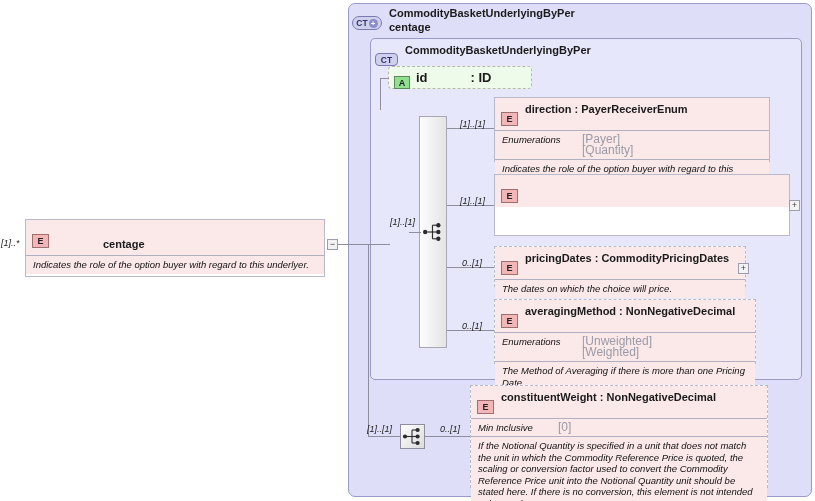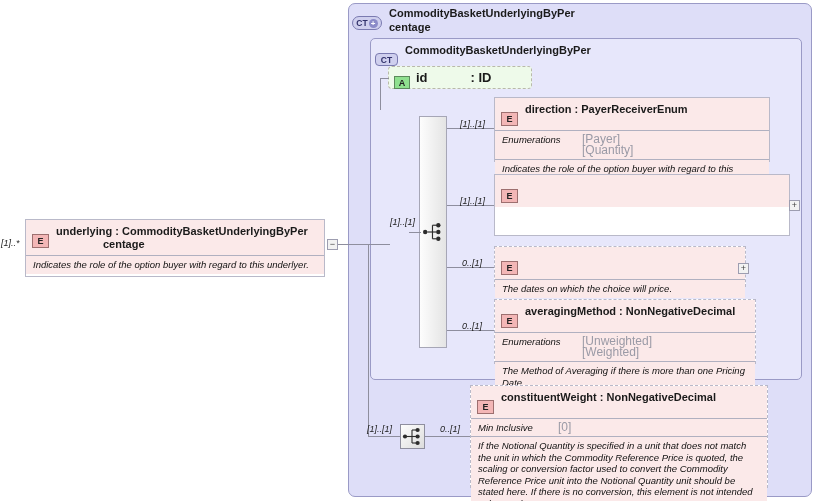--- a/index.html
+++ b/index.html
@@ -160,21 +160,21 @@
   <span class="atxt" style="margin-left:37px;">: ID</span>
 </div>
 
 <div class="ln lnv" style="left:380px;top:78px;height:32px;"></div>
 <div class="ln lnh" style="left:380px;top:78px;width:9px;"></div>
 
 <div class="node elem" style="left:25px;top:219px;width:300px;height:58px;">
   <div class="hdr">
     <span class="badge badge-e">E</span>
     <span class="title" style="text-align:left;">
-      <span>underlying : CommodityBasketUnderlyingByPer</span><br>
+      <br>
       <span style="display:inline-block;margin-left:47px;">centage</span>
     </span>
   </div>
   <div class="sect">
     <div class="doc">Indicates the role of the option buyer with regard to this underlyer.</div>
   </div>
 </div>
 <div class="card" style="left:1px;top:238px;">[1]..*</div>
 <div class="expander" style="left:327px;top:239px;">−</div>
 <div class="ln lnh" style="left:338px;top:244px;width:30px;"></div>
@@ -246,20 +246,21 @@
   <div class="hdr">
     <span class="badge badge-e">E</span>
   </div>
 </div>
 <div class="card" style="left:460px;top:196px;">[1]..[1]</div>
 <div class="expander" style="left:789px;top:200px;">+</div>
 
 <div class="node elem optional" style="left:494px;top:246px;width:252px;height:41px;">
   <div class="hdr">
     <span class="badge badge-e">E</span>
+    <span class="title">pricingDates : CommodityPricingDates</span>
   </div>
   <div class="sect">
     <div class="doc">The dates on which the choice will price.</div>
   </div>
 </div>
 <div class="card" style="left:462px;top:258px;">0..[1]</div>
 <div class="expander" style="left:738px;top:263px;">+</div>
 
 <div class="node elem optional" style="left:494px;top:299px;width:262px;height:65px;">
   <div class="hdr">

